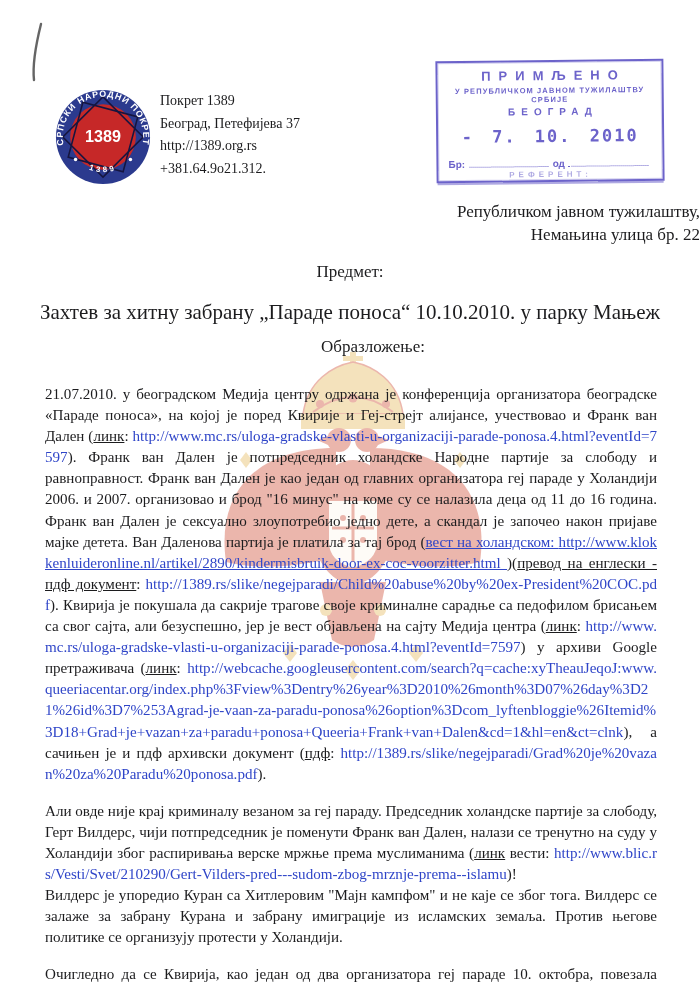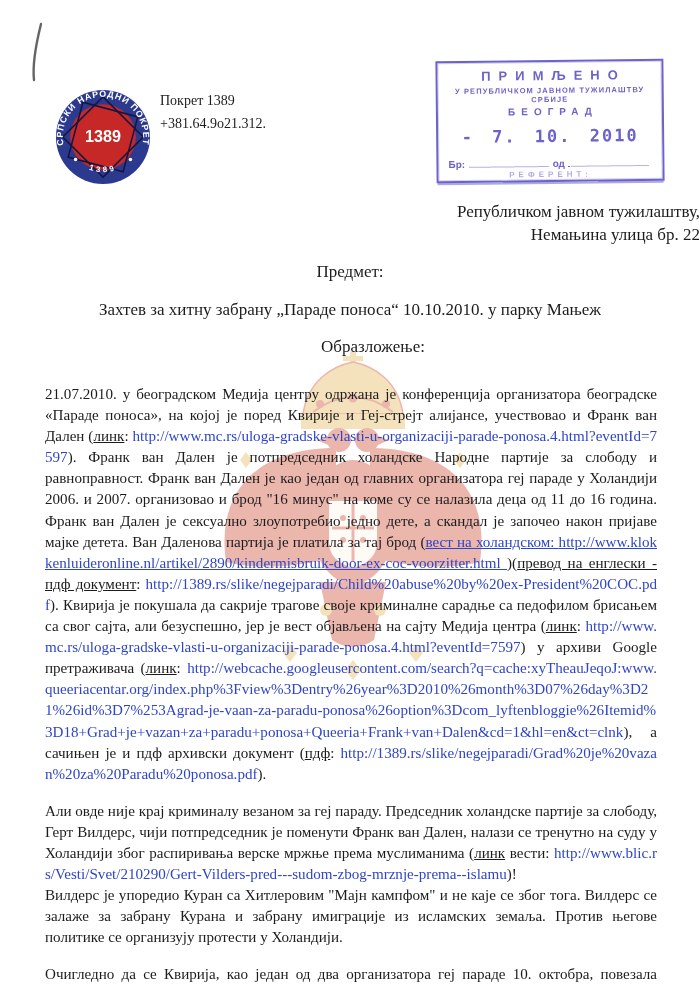--- a/index.html
+++ b/index.html
@@ -32,21 +32,21 @@
   .stamp .s1{margin-top:6px;letter-spacing:8px;padding-left:8px;font-size:13px;font-weight:700;text-align:center;}
   .stamp .s2{font-size:7.5px;letter-spacing:1.1px;text-align:center;margin-top:3px;font-weight:700;}
   .stamp .s3{font-size:10px;letter-spacing:6px;padding-left:6px;text-align:center;margin-top:2px;font-weight:700;}
   .stamp .sdate{font-family:"DejaVu Sans Mono",monospace;font-size:17px;text-align:center;margin-top:9px;letter-spacing:2px;word-spacing:6px;font-weight:700;}
   .stamp .srow{display:flex;align-items:flex-end;font-size:10px;margin:12px 10px 0;font-weight:700;}
   .stamp .dots{flex:1;border-bottom:1.5px dotted currentColor;margin:0 4px 2px;}
   .stamp .sclerk{font-size:8px;letter-spacing:4px;text-align:center;opacity:.55;margin-top:1px;font-weight:700;}
   
   .recipient{position:absolute;left:0;top:200px;width:100%;text-align:right;font-size:17px;line-height:23px;}
   .subject-label{position:absolute;left:0;top:262px;width:100%;text-align:center;font-size:17px;}
-  .subject-title{position:absolute;left:0;top:300px;width:100%;text-align:center;font-size:17px;}
+  .subject-title{position:absolute;left:0;top:300px;width:100%;text-align:center;font-size:21px;}
   .rationale-label{position:absolute;left:0;top:337px;width:100%;text-align:center;font-size:17px;margin-left:23px;}
   
   .watermark{position:absolute;left:208px;top:352px;opacity:.40;filter:blur(.7px);z-index:0;}
   .wm-red-f{fill:var(--wm-red,#cf4a33);}
   .wm-red-s{stroke:var(--wm-red,#cf4a33);fill:none;}
   .wm-gold-f{fill:var(--wm-gold,#e4b85a);}
   
   .body-text{
     position:absolute;left:45px;top:384px;width:612px;z-index:2;
     font-size:15.1px;line-height:21.1px;
@@ -117,20 +117,22 @@
     <text font-size="8" font-weight="bold" fill="#ffffff" letter-spacing="3">
       <textPath href="#arcBottom" startOffset="50%" text-anchor="middle">1389</textPath>
     </text>
     <circle cx="22" cy="73" r="1.8" fill="#ffffff"></circle>
     <circle cx="78" cy="73" r="1.8" fill="#ffffff"></circle>
     <text x="50" y="55.5" text-anchor="middle" font-size="16.5" font-weight="bold" fill="#ffffff" font-family="Liberation Serif, serif">1389</text>
   </svg>
 
   <div class="sender">
     <div>Покрет 1389</div>
+    <div>Београд, Петефијева 37</div>
+    <div>http://1389.org.rs</div>
     <div>+381.64.9o21.312.</div>
   </div>
 
   <div class="stamp">
     <div class="s1">ПРИМЉЕНО</div>
     <div class="s2">У РЕПУБЛИЧКОМ ЈАВНОМ ТУЖИЛАШТВУ СРБИЈЕ</div>
     <div class="s3">БЕОГРАД</div>
     <div class="sdate">- 7. 10. 2010</div>
     <div class="srow">
       <span>Бр:</span>

